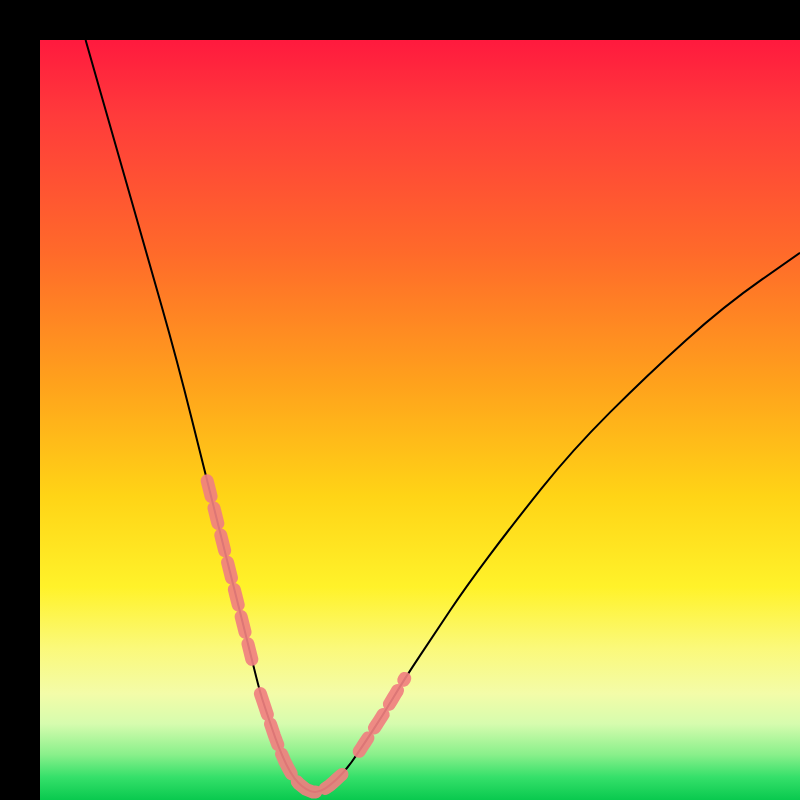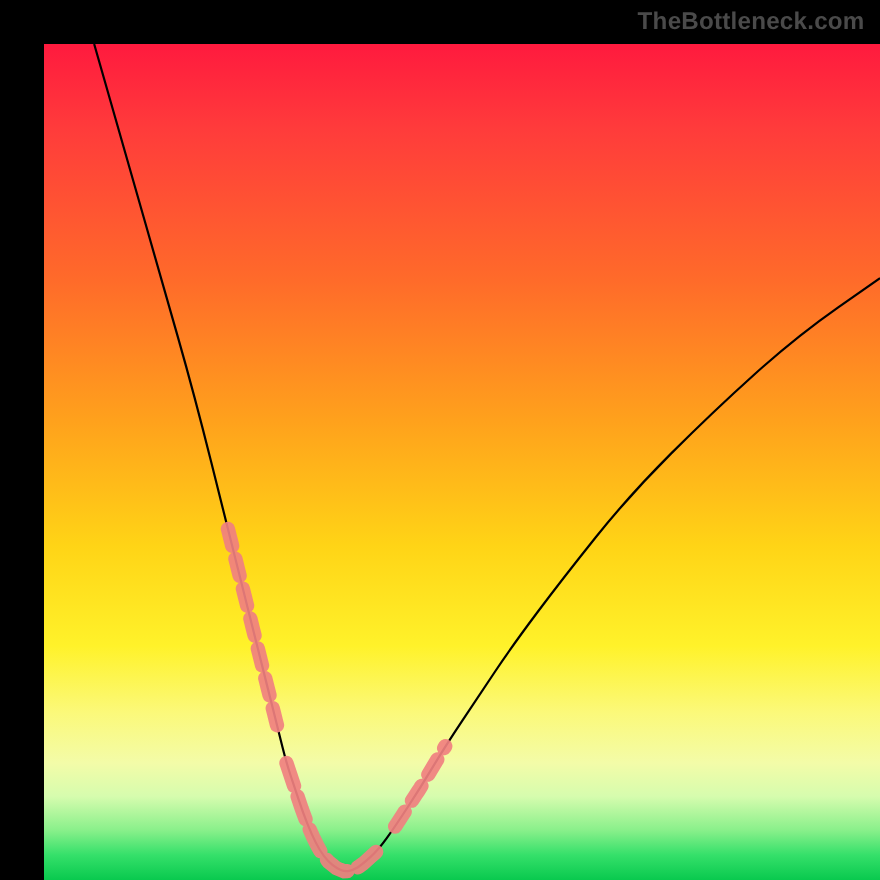--- a/index.html
+++ b/index.html
@@ -56,21 +56,20 @@
     top: 0;
     width: 760px;
     height: 760px;
     overflow: visible;
   }
 </style>
 </head>
 <body>
 
 <div class="frame">
-  <div class="watermark">TheBottleneck.com</div>
 
   <div class="plot-area">
     <svg class="curve" viewBox="0 0 760 760" preserveAspectRatio="none">
       <g id="curve-group">
           <path d="M 45.6 0 Q 45.6 0 60.8 53.19999999999999 Q 76 106.39999999999998 91.2 159.60000000000002 Q 106.4 212.80000000000007 121.6 266.00000000000006 Q 136.79999999999998 319.20000000000005 152 380 Q 167.2 440.8 174.8 471.2 Q 182.4 501.59999999999997 190 532 Q 197.6 562.4 201.4 577.5999999999999 Q 205.20000000000002 592.8 209 608 Q 212.8 623.2 216.6 638.4000000000001 Q 220.39999999999998 653.6 224.2 665 Q 228 676.4 231.8 687.8 Q 235.6 699.2 239.4 708.7 Q 243.20000000000002 718.2 247 725.8 Q 250.8 733.4 254.60000000000002 738.3399999999999 Q 258.40000000000003 743.28 262.20000000000005 746.3199999999999 Q 266 749.36 269.79999999999995 750.88 Q 273.59999999999997 752.4 277.4 751.64 Q 281.2 750.88 285 748.6 Q 288.8 746.32 296.4 739.48 Q 304 732.64 311.6 722 Q 319.2 711.36 330.6 693.88 Q 342 676.4 353.4 657.4 Q 364.8 638.4 380 615.5999999999999 Q 395.2 592.8 410.4 570 Q 425.6 547.2 448.4 516.8000000000001 Q 471.2 486.40000000000003 501.6 448.4 Q 532 410.4 570 372.4 Q 608 334.4 646 300.2 Q 684 266 722 239.40000000000003 T 760 212.80000000000007" fill="none" stroke="#000000" stroke-width="2"></path>
         </g>
       <g id="marker-group">
           <path d="M 167.2 440.8 L 169.1 448.40000000000003 L 171 456 L 172.9 463.59999999999997 L 174.8 471.2 L 176.70000000000002 478.8 L 178.6 486.40000000000003 L 180.5 494 L 182.4 501.59999999999997 L 184.29999999999998 509.2 L 186.2 516.8 L 188.1 524.4 L 190 532 L 191.9 539.6 L 193.8 547.2 L 195.70000000000002 554.8 L 197.6 562.4 L 199.5 570 L 201.4 577.6 L 203.3 585.2 L 205.20000000000002 592.8 L 207.10000000000002 600.4 L 209.00000000000003 608 L 210.9 615.6 L 212.8 623.2" fill="none" stroke="#f08080" stroke-width="13" stroke-linecap="round" stroke-dasharray="16 12" opacity="0.92"></path>
           <path d="M 220.39999999999998 653.6 L 223.88333333333333 664.05 L 227.36666666666667 674.5 L 230.85000000000002 684.95 L 234.33333333333334 695.4 L 237.81666666666666 704.7416666666667 L 241.3 713.45 L 244.78333333333333 721.3666666666667 L 248.26666666666665 728.3333333333333 L 251.75 734.635 L 255.23333333333338 739.1633333333334 L 258.71666666666664 743.5333333333333 L 262.2 746.32 L 265.68333333333334 749.1066666666667 L 269.16666666666663 750.6266666666667 L 272.65000000000003 752.02 L 276.1333333333333 751.8933333333333 L 279.6166666666667 751.1966666666667 L 283.1 749.74 L 286.58333333333337 747.65 L 290.06666666666666 745.1800000000001 L 293.55 742.045 L 297.03333333333336 738.91 L 300.51666666666665 735.775 L 304 732.64" fill="none" stroke="#f08080" stroke-width="13" stroke-linecap="round" stroke-dasharray="22 10" opacity="0.92"></path>
           <path d="M 319.2 711.36 L 321.09999999999997 708.4466666666667 L 323 705.5333333333333 L 324.9 702.62 L 326.8 699.7066666666667 L 328.7 696.7933333333333 L 330.6 693.88 L 332.5 690.9666666666667 L 334.4 688.0533333333333 L 336.3 685.14 L 338.2 682.2266666666667 L 340.1 679.3133333333333 L 342 676.4 L 343.90000000000003 673.2333333333333 L 345.8 670.0666666666666 L 347.7 666.9 L 349.6 663.7333333333333 L 351.5 660.5666666666666 L 353.40000000000003 657.4 L 355.3 654.2333333333333 L 357.2 651.0666666666667 L 359.09999999999997 647.9 L 361 644.7333333333333 L 362.9 641.5666666666667 L 364.8 638.4" fill="none" stroke="#f08080" stroke-width="13" stroke-linecap="round" stroke-dasharray="16 12" opacity="0.92"></path>

